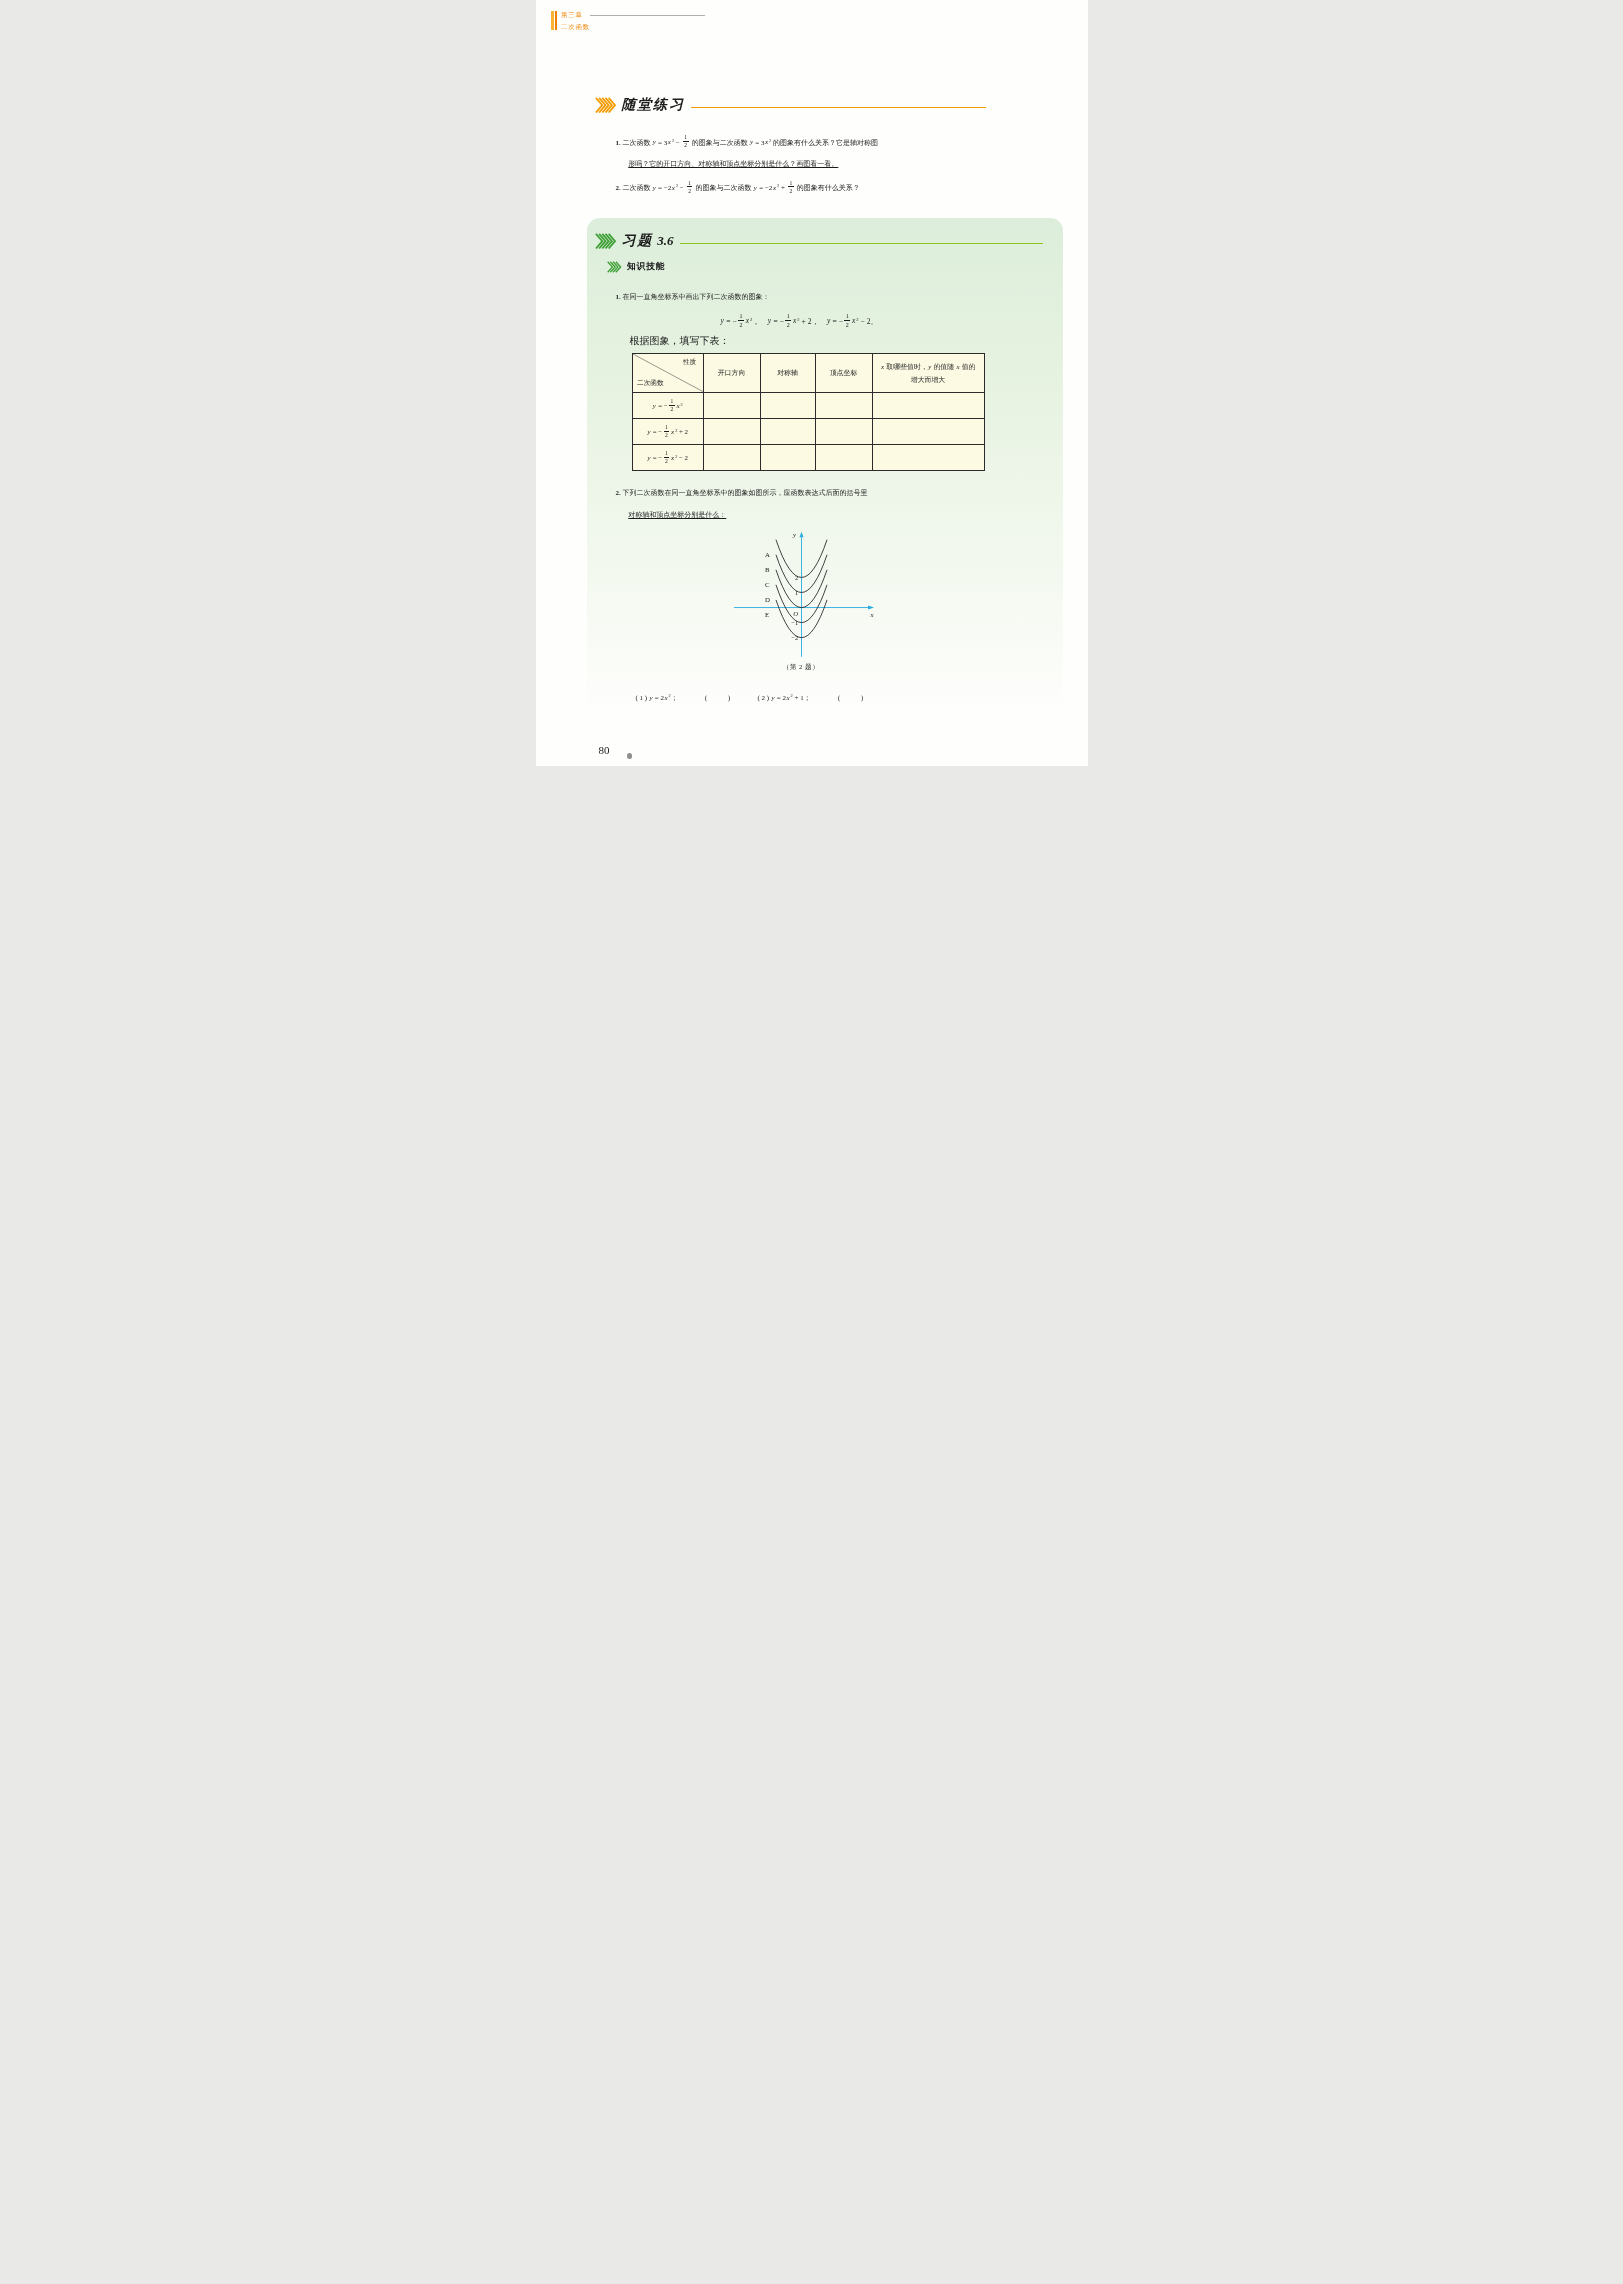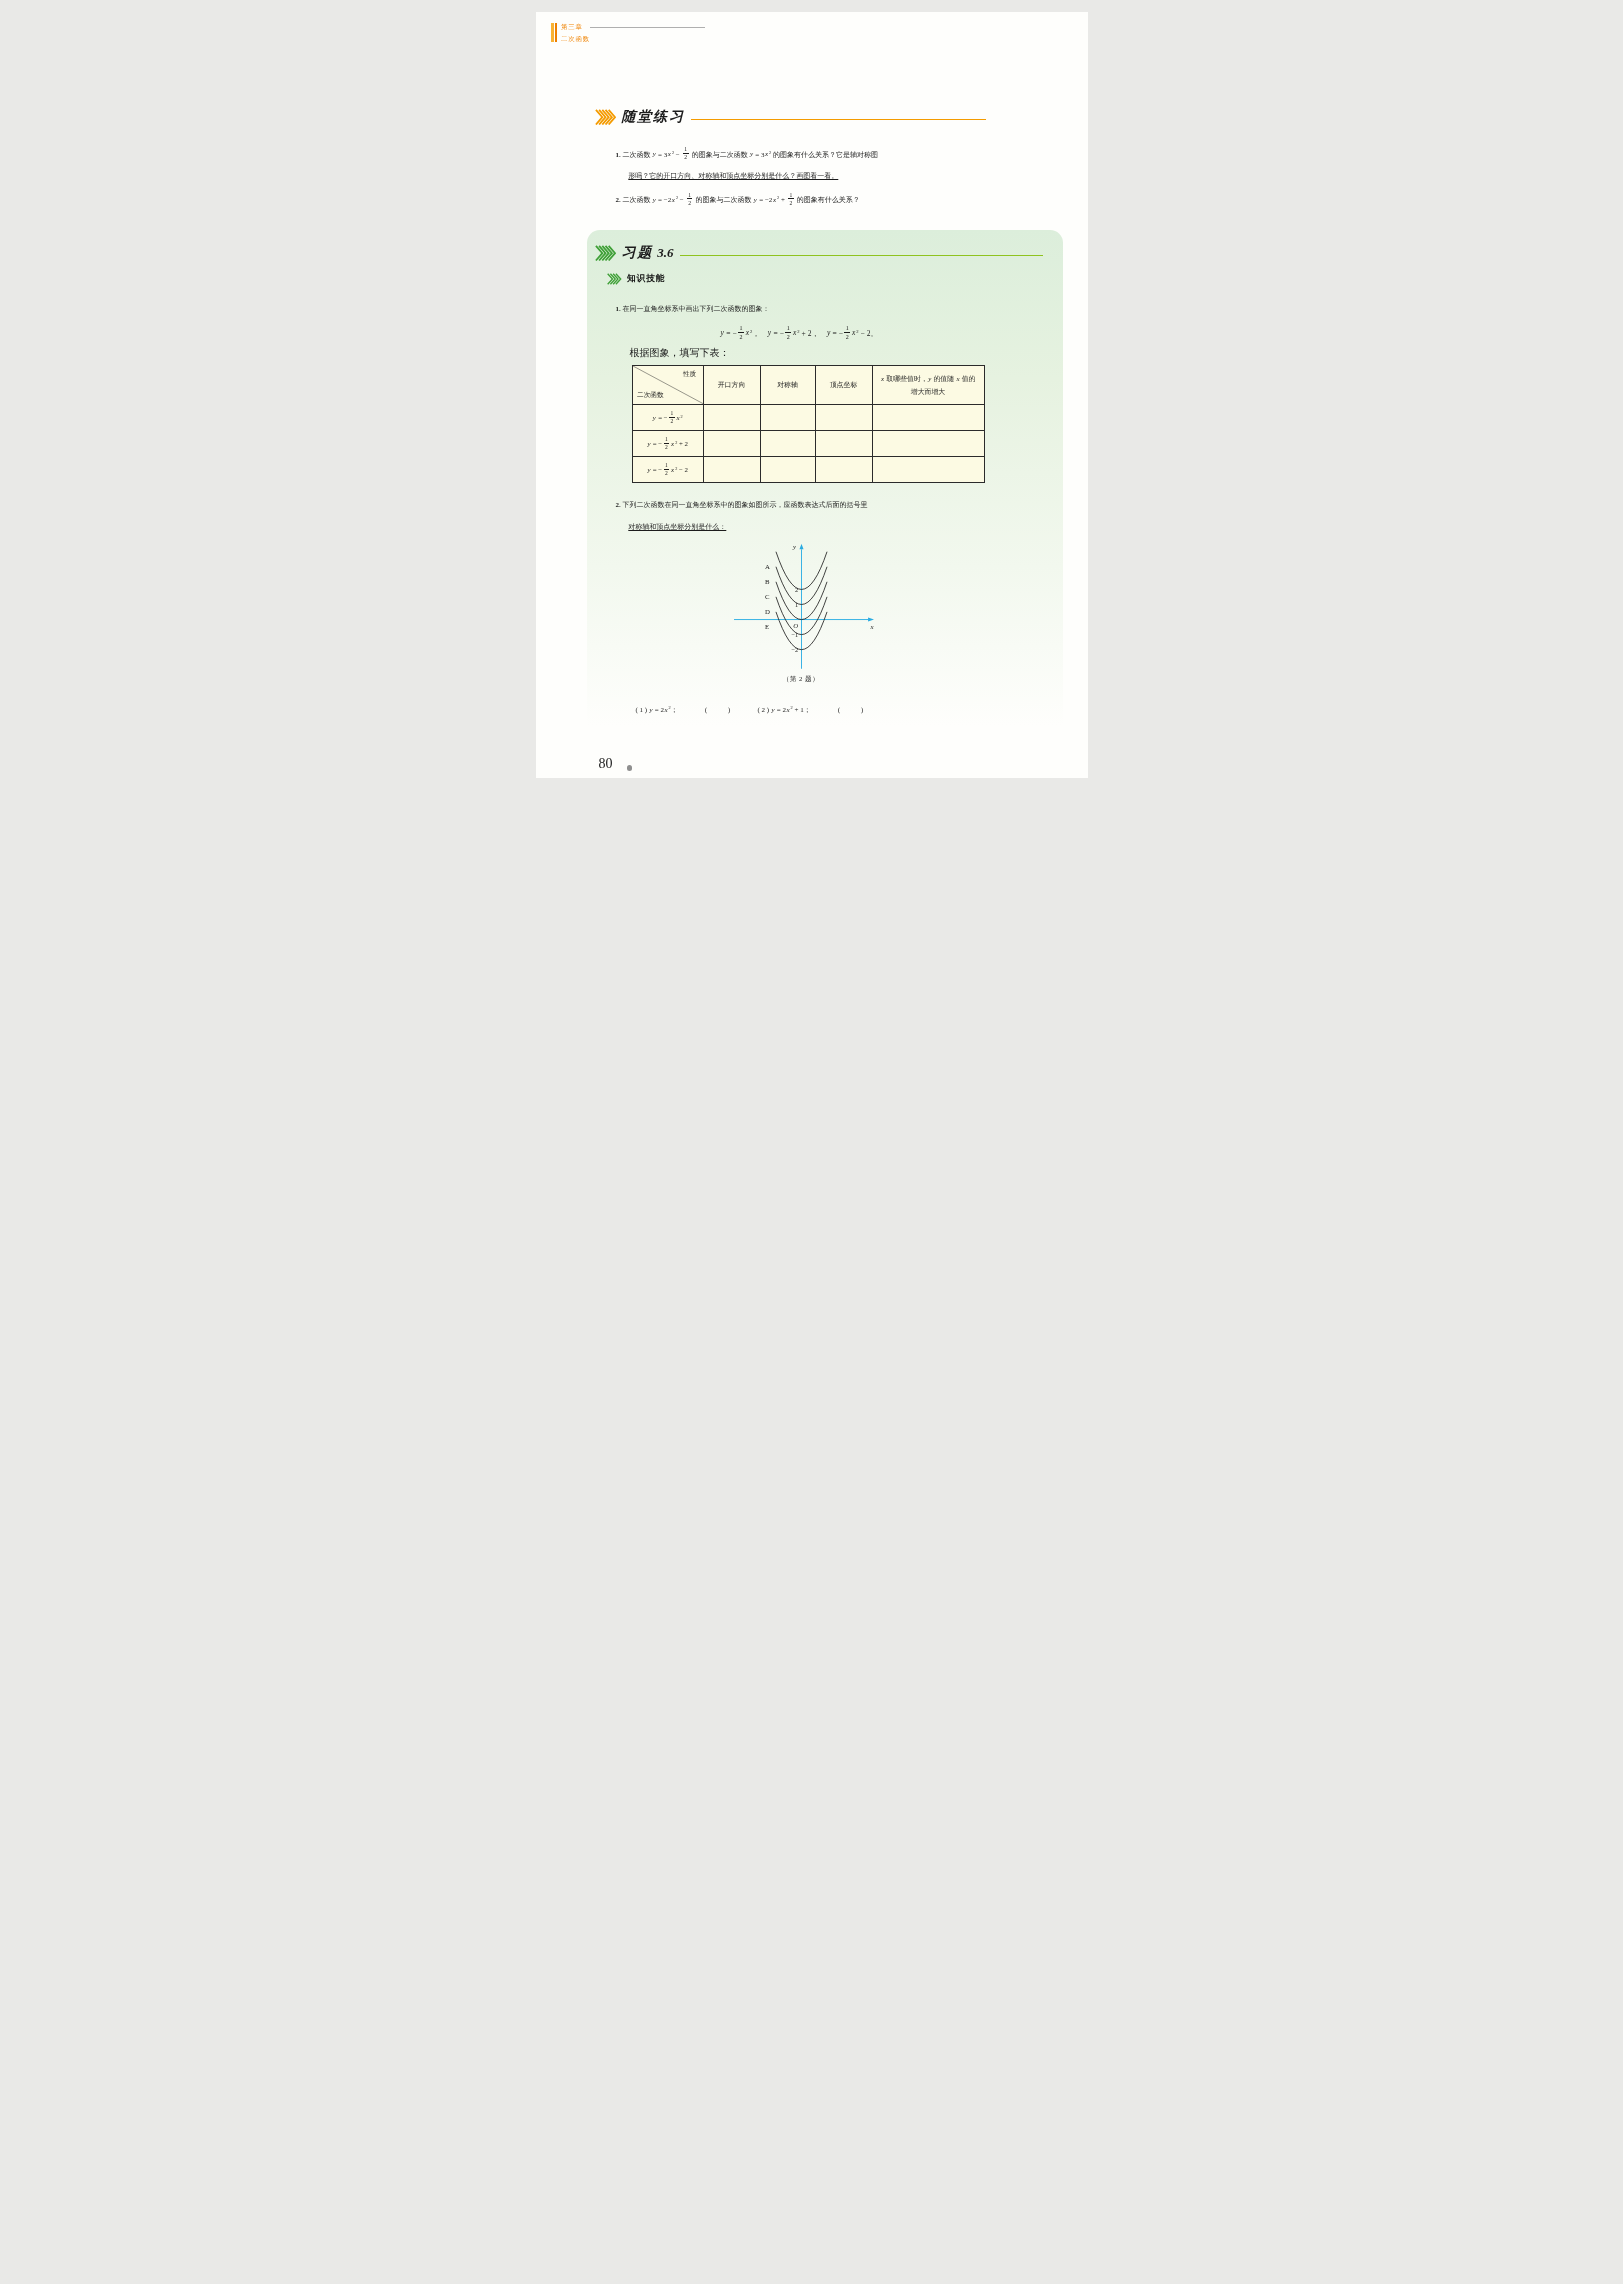--- a/index.html
+++ b/index.html
@@ -1,16 +1,16 @@
 <!DOCTYPE html>
 <html style="font-size:7.3px"><head>
 <meta charset="utf-8">
 <style>
   html,body{margin:0;padding:0;background:#E9E9E7;}
-  .page{position:relative;width:552px;height:766px;margin:12px auto;background:#FEFEFC;
+  .page{position:relative;width:552px;height:766px;margin:0 auto;background:#FEFEFC;
         font-family:"Liberation Serif",serif;color:#1c1c1c;overflow:hidden;}
   
   .green-panel{position:absolute;left:51px;top:218px;width:476px;height:496px;
         border-radius:12.8px 12.8px 0 0;
         background:linear-gradient(180deg,#DCEEDB 0%,#E6F2E0 30%,#F2F8EE 68%,rgba(252,253,250,0) 100%);}
   
   header{position:absolute;left:15.5px;top:11px;display:flex;gap:3.7px;z-index:2;}
   .bars{display:flex;gap:0.9px;}
   .bar{display:block;width:2.7px;height:19px;}
   .bar.light{background:#F9B233;}
@@ -61,21 +61,21 @@
   
   .q2{margin-top:12.8px;}
   .figure-wrap{width:155px;margin:3.7px auto 0;transform:translateX(-23px);}
   .caption{text-align:center;font-size:6.6px;letter-spacing:0.5px;margin-top:0.9px;}
   .fig-tick{font-family:"Liberation Serif",serif;font-size:14px;fill:#1a1a1a;}
   .fig-label{font-family:"Liberation Serif",serif;font-size:15px;fill:#1a1a1a;}
   .fig-ital{font-family:"Liberation Serif",serif;font-style:italic;font-size:15px;fill:#1a1a1a;}
   
   .answers{display:flex;align-items:center;gap:27px;margin:21px 0 0 41px;font-size:7px;}
   
-  .pageno{position:absolute;left:63px;top:744px;font-size:14px;z-index:2;}
+  .pageno{position:absolute;left:63px;top:744px;font-size:11px;z-index:2;}
   .page-dot{position:absolute;left:91px;top:753px;width:5.5px;height:5.5px;border-radius:50%;background:#8F8F8F;z-index:2;}
 </style>
 </head>
 <body>
 
 <div class="page">
 
   <div class="green-panel"></div>
 
   <header>

